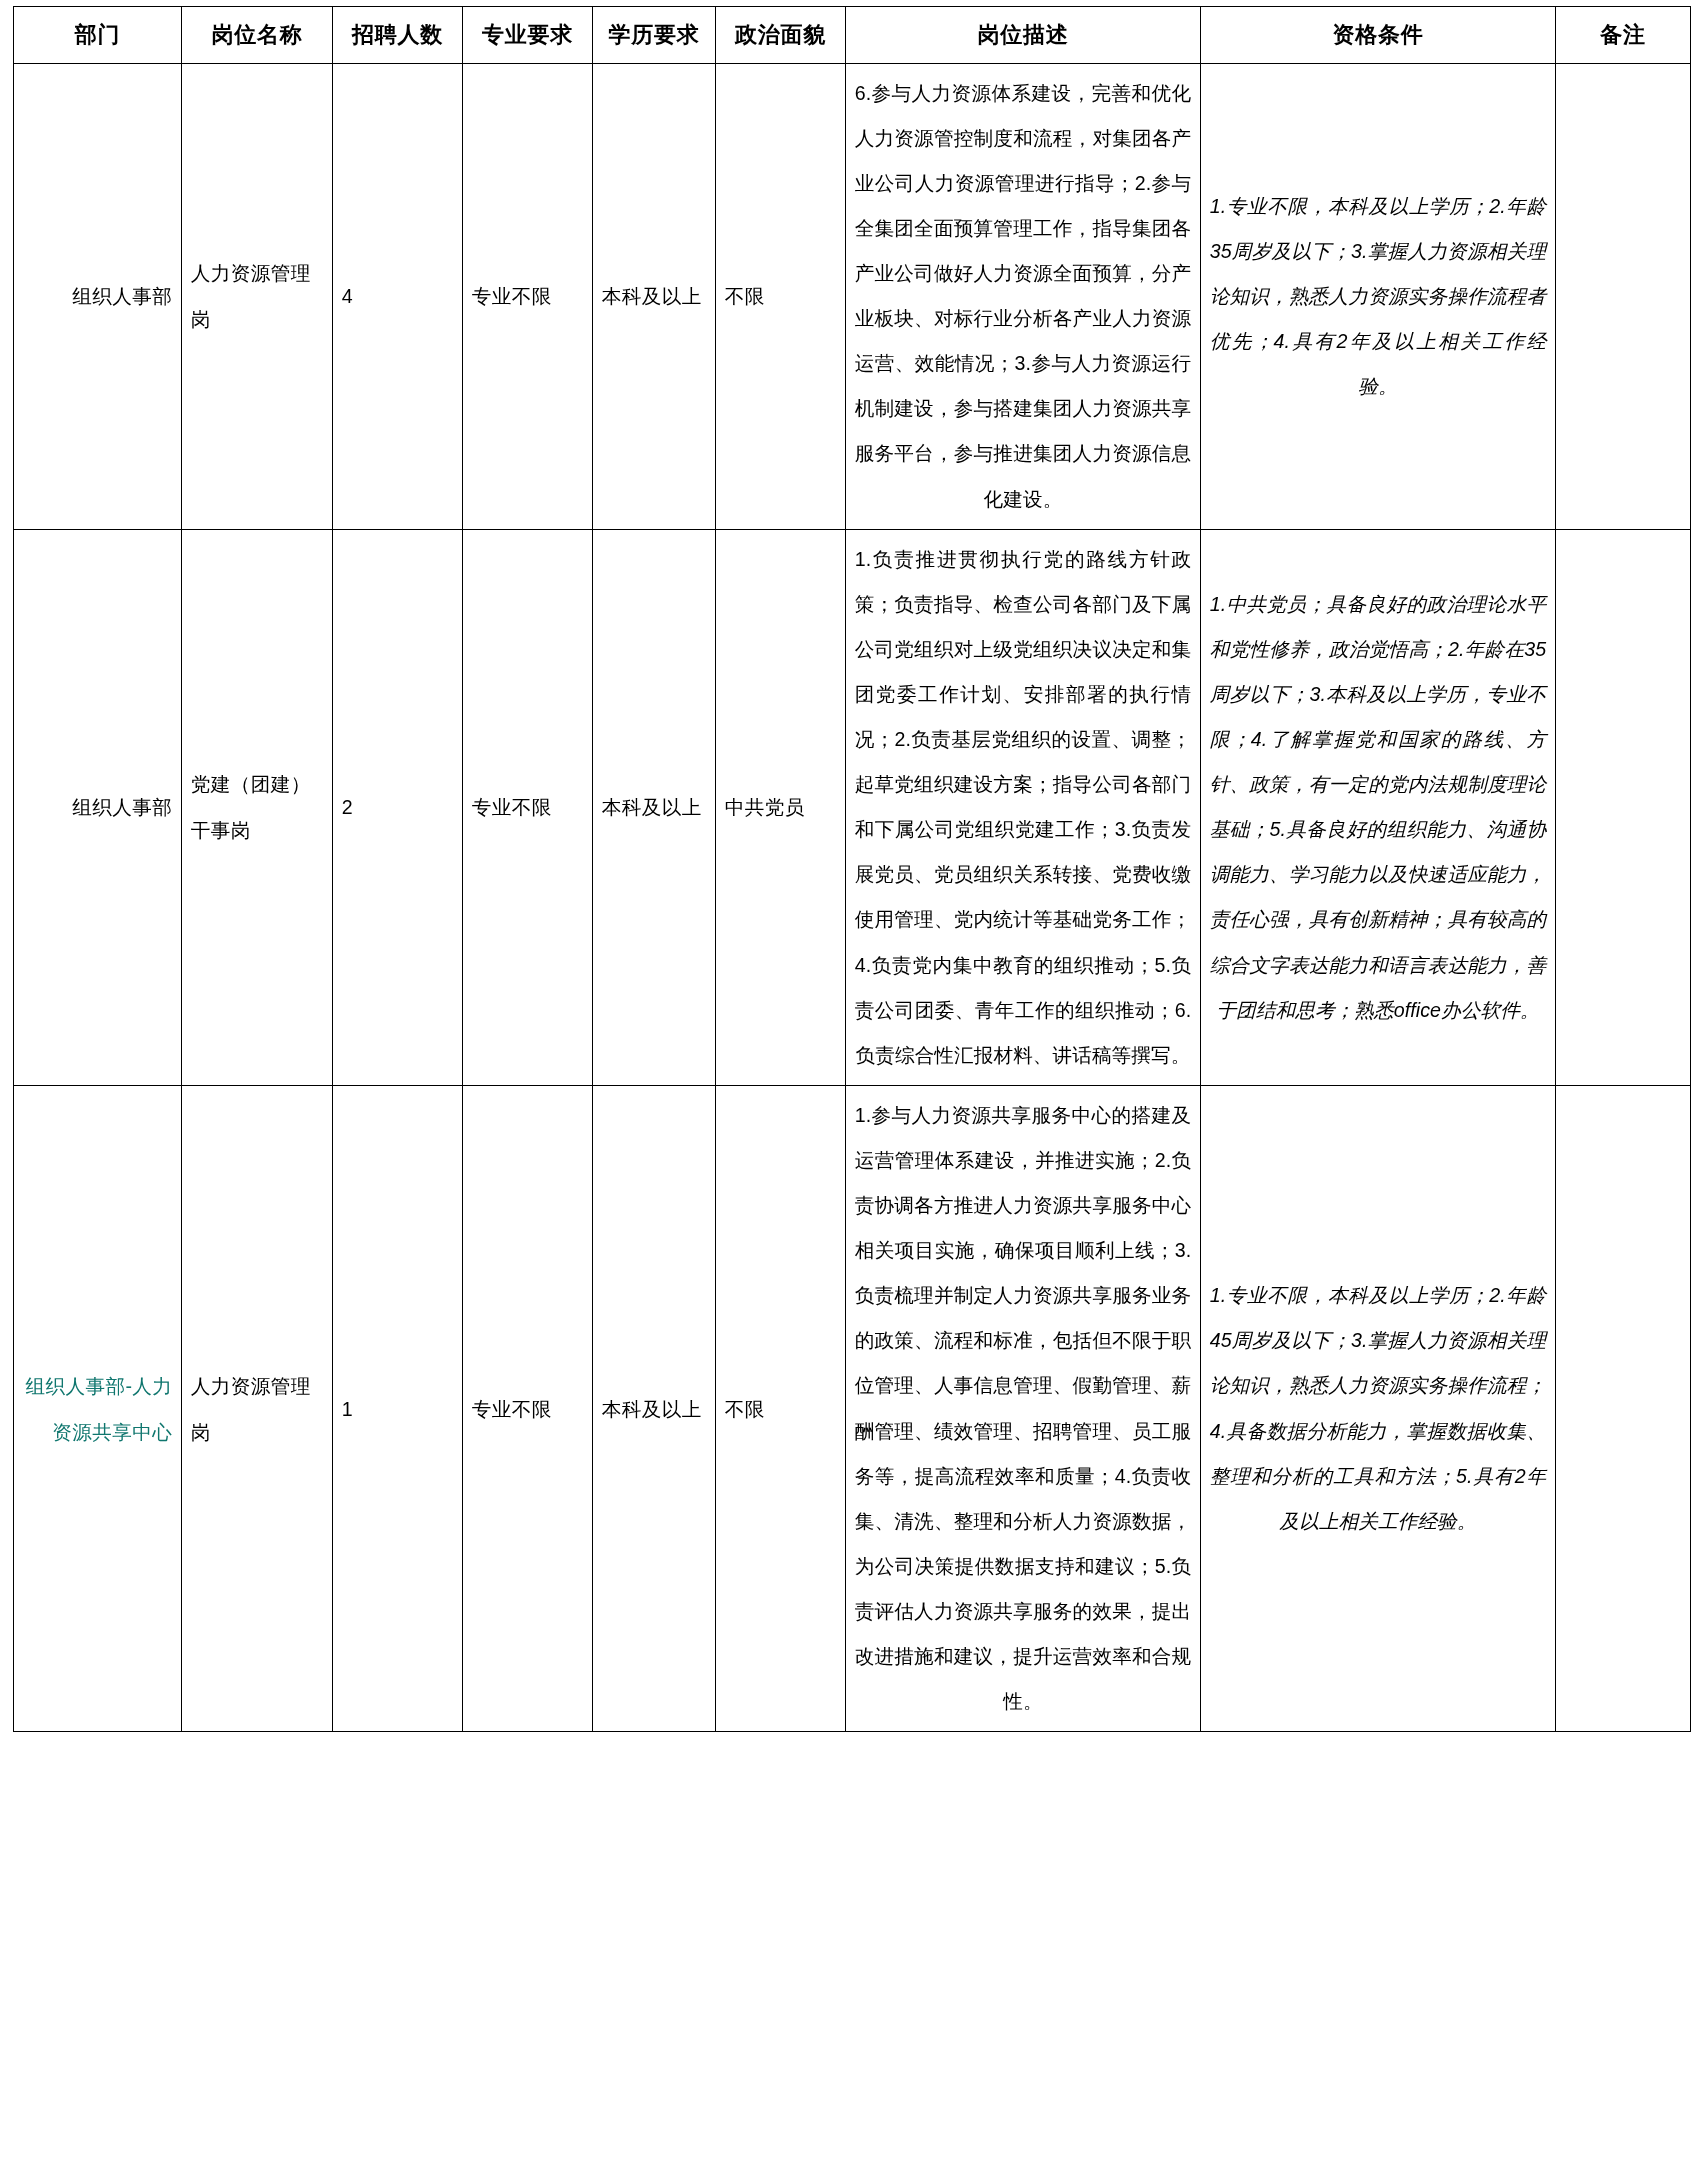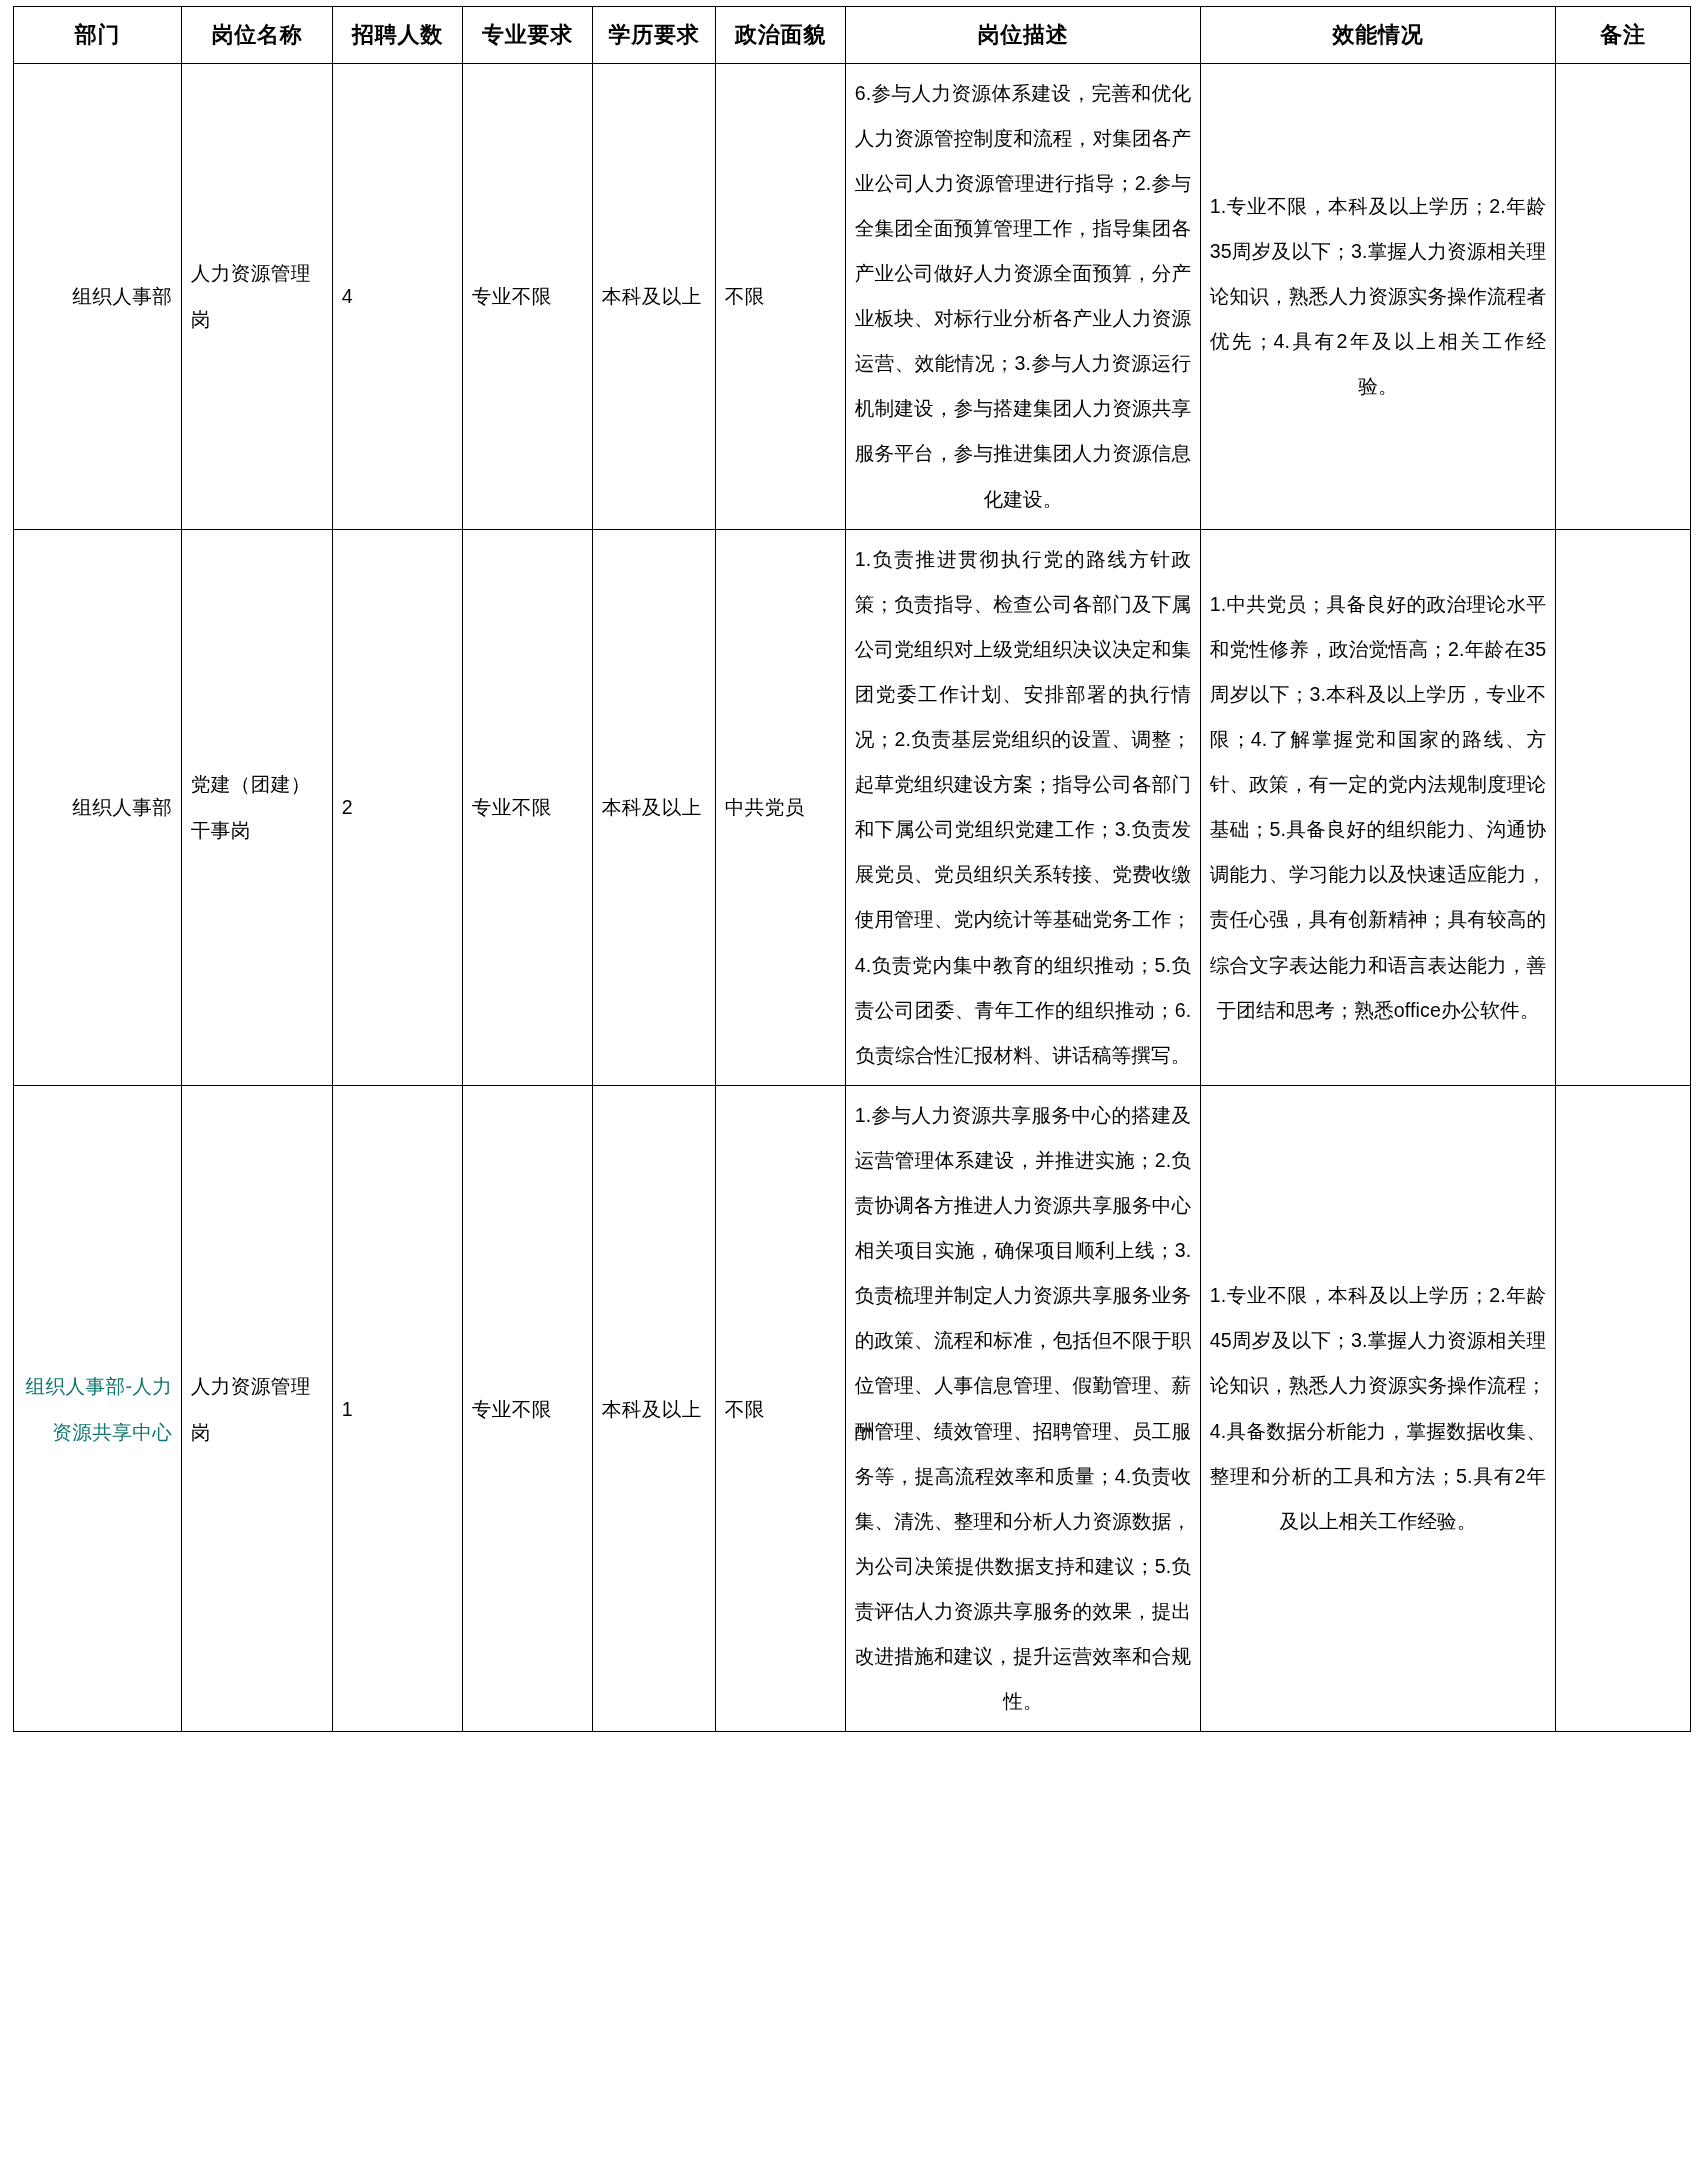--- a/index.html
+++ b/index.html
@@ -75,20 +75,21 @@
     text-align-last: center;
     text-justify: inter-ideograph;
   }
   td.cell-qual {
     text-align: justify;
     text-align-last: center;
     font-size: 19.6px;
     line-height: 2.3;
     padding: 11.6px 19px;
     letter-spacing: 0.1px;
+    font-style: italic;
   }
   td.cell-qual p {
     margin: 0;
     text-align: justify;
     text-align-last: center;
     text-justify: inter-ideograph;
   }
   td.cell-remark { background: #ffffff; }
 </style>
 </head>
@@ -109,21 +110,21 @@
     </colgroup>
     <thead>
       <tr>
         <th>部门</th>
         <th>岗位名称</th>
         <th>招聘人数</th>
         <th>专业要求</th>
         <th>学历要求</th>
         <th>政治面貌</th>
         <th>岗位描述</th>
-        <th>效能情况</th>
+        <th>资格条件</th>
         <th>备注</th>
       </tr>
     </thead>
     <tbody>
 
       <tr>
         <td class="cell-center cell-dept">组织人事部</td>
         <td class="cell-center">人力资源管理岗</td>
         <td class="cell-center">4</td>
         <td class="cell-center">专业不限</td>

